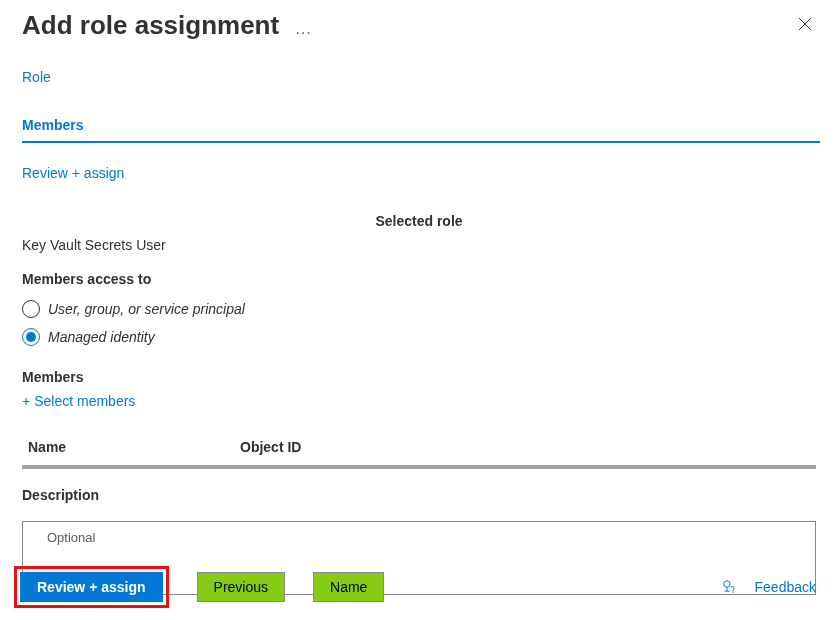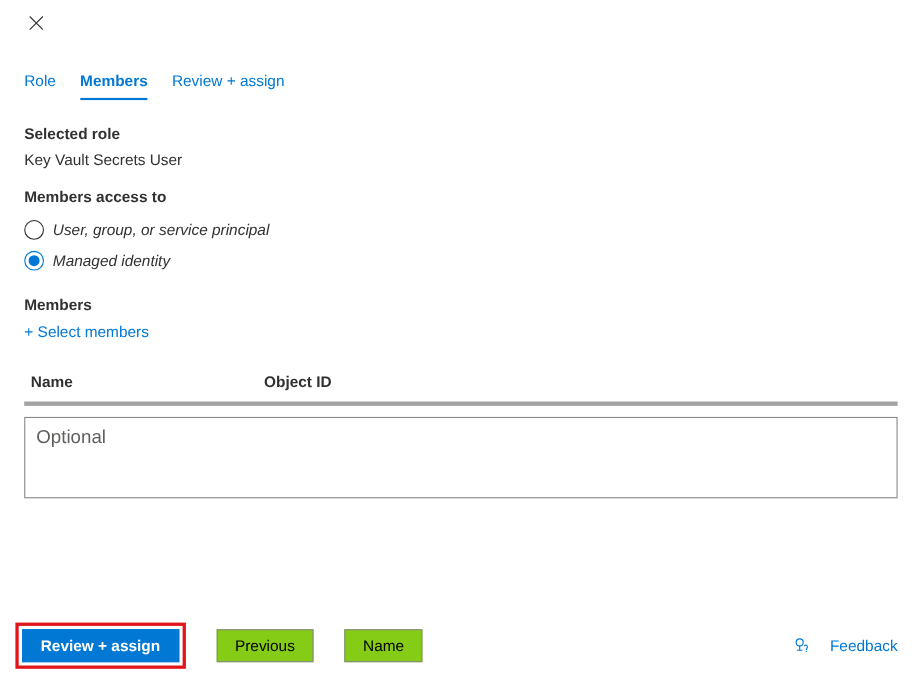--- a/index.html
+++ b/index.html
@@ -36,20 +36,21 @@
     font-size: 16px;
     color: #323130;
     cursor: pointer;
     padding: 4px;
   }
   .tabs {
     display: flex;
     gap: 22px;
     padding: 28px 18px 0 22px;
     border-bottom: none;
+    flex-direction: column;
   }
   .tab {
     font-size: 14px;
     color: #0078d4;
     cursor: pointer;
     padding-bottom: 8px;
     border-bottom: 2px solid transparent;
   }
   .tab.active {
     font-weight: 600;
@@ -57,21 +58,21 @@
   }
   .content {
     padding: 22px 22px 0 22px;
   }
   .sect-label {
     font-weight: 600;
     font-size: 14px;
     margin-bottom: 8px;
     margin-top: 18px;
   }
-  .sect-label:first-child { margin-top: 0; }
+  .sect-label:first-child { margin-top: 0; text-align: center; }
   .value {
     font-size: 14px;
     color: #323130;
   }
   .radio-group { margin-top: 6px; }
   .radio-row {
     display: flex;
     align-items: center;
     gap: 8px;
     padding: 5px 0;
@@ -137,23 +138,23 @@
   }
   .trash {
     cursor: pointer;
     color:#323130;
     display:inline-block;
   }
   .desc-box {
     width: 100%;
     height: 74px;
     border: 1px solid #8a8886;
-    padding: 8px 10px;
+    padding: 8px 24px;
     font-family: inherit;
-    font-size: 17px;
+    font-size: 13px;
     resize: none;
     margin-top: 10px;
   }
   .desc-box::placeholder { color: #605e5c; }
   .footer {
     position: absolute;
     left: 0; right: 0; bottom: 0;
     padding: 12px 22px 12px 14px;
     display: flex;
     align-items: center;
@@ -187,20 +188,24 @@
     align-items: center;
     gap: 18px;
     color: #0078d4;
     cursor: pointer;
   }
 </style>
 </head>
 <body>
 
 <div class="header">
+  <div>
+    <span class="title">Add role assignment</span>
+    <span class="more">···</span>
+  </div>
   <span class="close">
     <svg width="14" height="14" viewBox="0 0 14 14">
         <path d="M1 1 L13 13 M13 1 L1 13" stroke="#323130" stroke-width="1"></path>
       </svg>
   </span>
 </div>
 
 <div class="tabs">
   <div class="tab">Role</div>
   <div class="tab active">Members</div>
@@ -230,20 +235,21 @@
     <span class="plus">+</span>
     <span>Select members</span>
   </div>
 
   <div class="table-head">
     <div class="col-name">Name</div>
     <div class="col-obj">Object ID</div>
     <div class="col-act"></div>
   </div>
 
+  <div class="sect-label">Description</div>
   <textarea class="desc-box" placeholder="Optional" style=""></textarea>
 </div>
 
 <div class="footer">
   <span class="highlight-box">
     <button class="btn primary">Review + assign</button>
   </span>
   <button class="btn">Previous</button>
   <button class="btn">Name</button>
   <div class="feedback">

